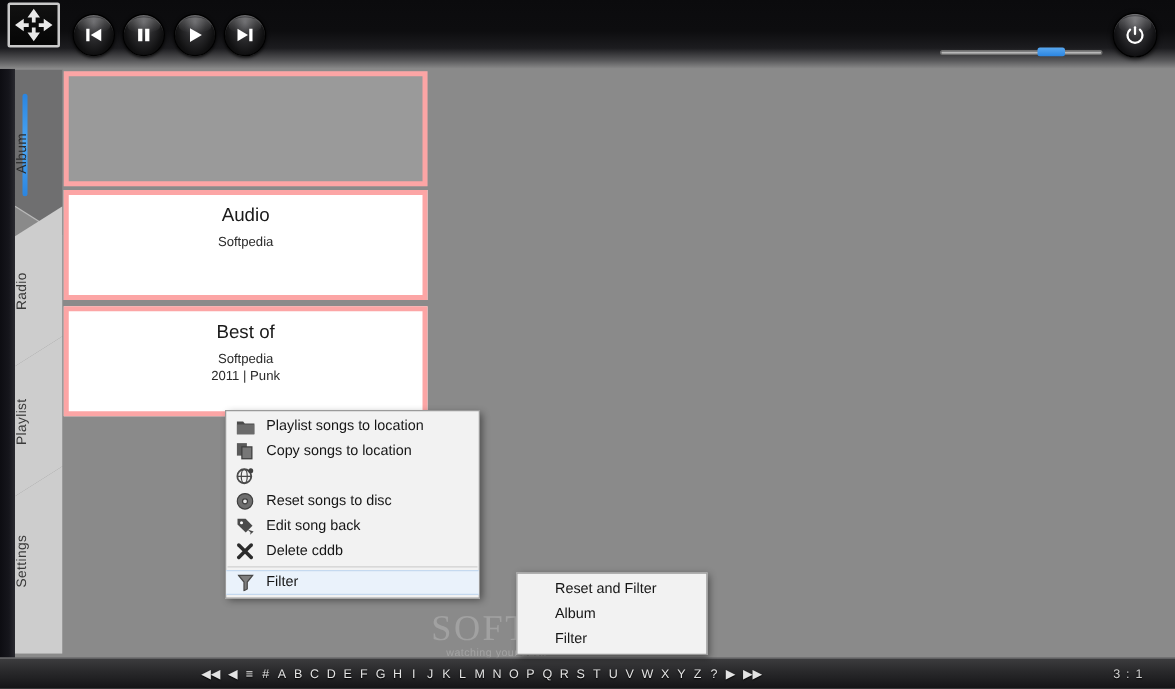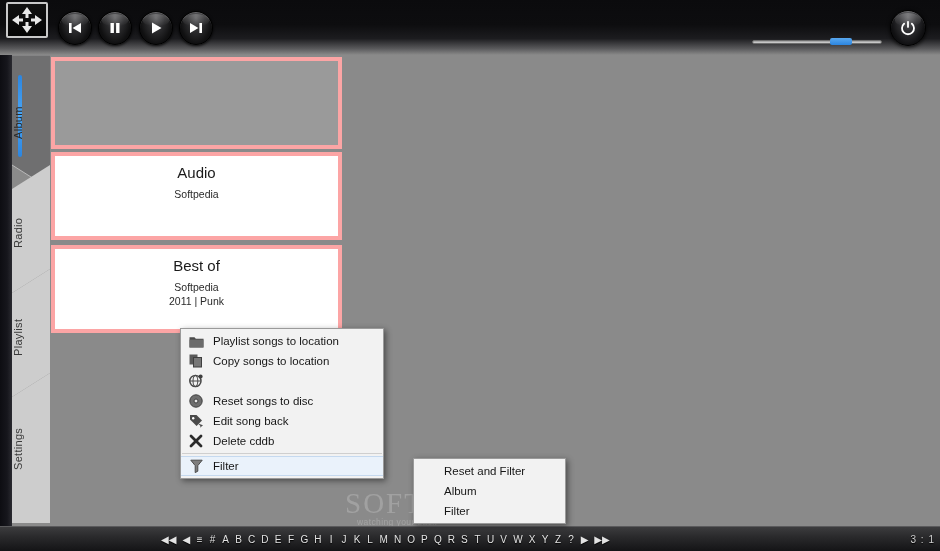--- a/index.html
+++ b/index.html
@@ -206,21 +206,21 @@
     color:#e3e3e3;
     font-size:10px;
     padding:0 3px;
     min-width:13px;
     text-align:center;
     cursor:pointer;
     text-shadow:0 1px 1px #000;
     line-height:25px;
   }
   .counter{
-    position:absolute; right:5px; top:0; line-height:25px;
+    position:absolute; right:25px; top:0; line-height:25px;
     color:#cfcfcf; font-size:10px; letter-spacing:1px;
     text-shadow:0 1px 1px #000;
   }
 </style>
 </head>
 <body>
 
 <div id="app">
 
   <div class="toolbar">

